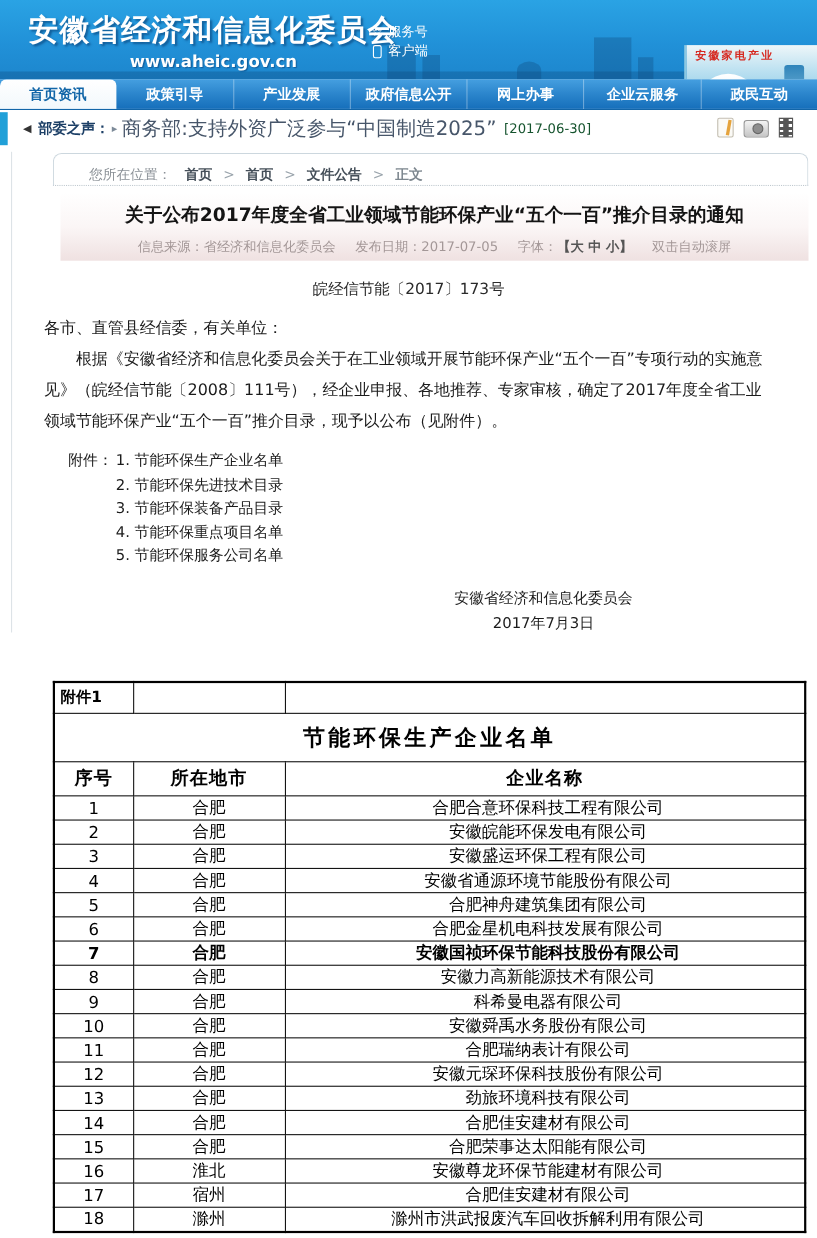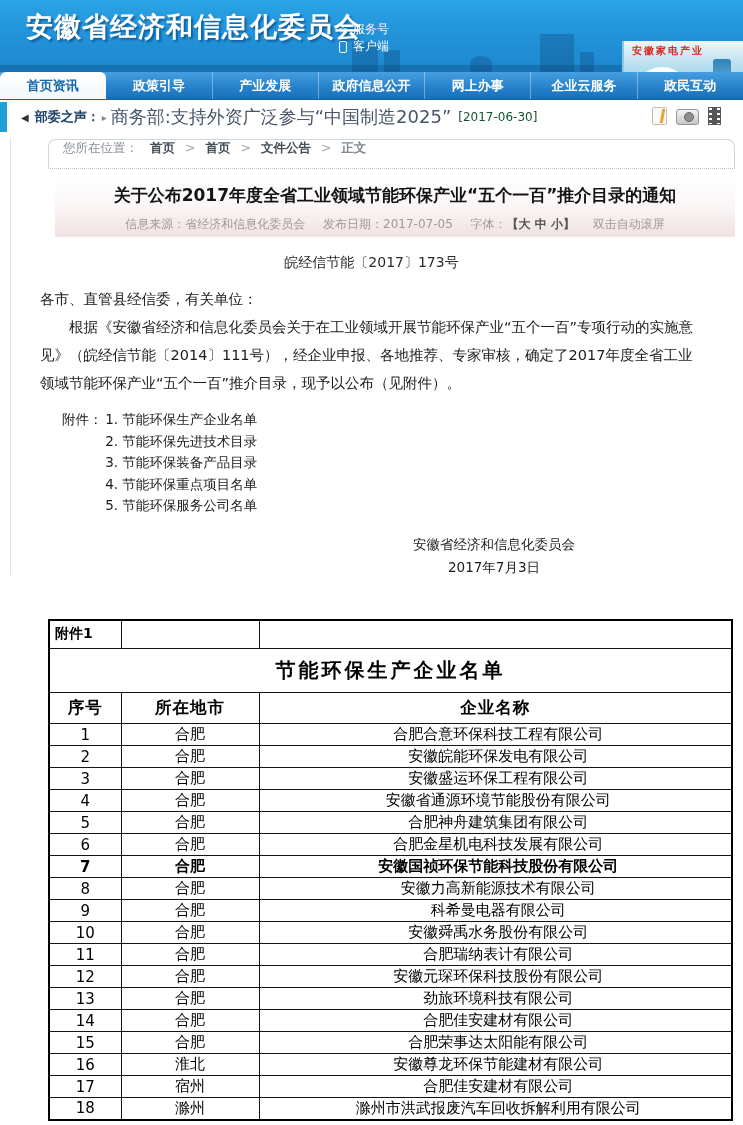--- a/index.html
+++ b/index.html
@@ -76,22 +76,22 @@
     cursor:pointer; }
   .icon-film::before, .icon-film::after { content:""; position:absolute; top:1px;
     bottom:1px; width:3px;
     background:repeating-linear-gradient(180deg,#fff 0 2px,transparent 2px 5px); }
   .icon-film::before { left:1px; } .icon-film::after { right:1px; }
 
   .left-rule { position:absolute; left:10px; top:138px; width:1px; height:437px;
     background:#dde3e7; }
 
   
-  .breadcrumb { margin:5px 8px 0 48px; height:30px; display:flex; align-items:flex-start;
-    padding-left:14px; font-size:12.5px; color:#8a9096; background:#fff;
+  .breadcrumb { margin:5px 8px 0 48px; height:30px; display:flex; align-items:flex-end;
+    padding-left:32px; font-size:12.5px; color:#8a9096; background:#fff;
     border:1px solid #ccd7de; border-bottom:1px dotted #b9c3ca;
     border-radius:8px 8px 0 0; }
   .crumb-sep { font-style:normal; color:#9aa4ac; margin:0 6px; }
   .crumb { color:#454f59; font-weight:bold; cursor:pointer; }
   .crumb-group:last-child .crumb { color:#7d878f; }
 
   
   .title-block { margin:6px 8px 0 55px; padding-top:9px;
     background:linear-gradient(180deg,#ffffff 0%,#fbf6f6 50%,#efe1e1 100%); }
   .article-title { text-align:center; font-size:17px; font-weight:bold; color:#141414; }
@@ -135,20 +135,21 @@
 
 <div class="banner">
   <div class="skyline-base"></div>
   <div class="bld bld1"></div>
   <div class="bld bld2"></div>
   <div class="bld bld3"></div>
   <div class="bld bld4"></div>
   <div class="bld bld5"></div>
   <div class="logo">
     <div class="logo-org">安徽省经济和信息化委员会</div>
+    <div class="logo-url">www.aheic.gov.cn</div>
   </div>
   <div class="banner-links">
     <div class="banner-link">
       <span class="star-glyph">☆</span>
       <span>服务号</span>
     </div>
     <div class="banner-link">
       <span class="phone-glyph"></span>
       <span>客户端</span>
     </div>
@@ -211,21 +212,21 @@
     <span>发布日期：</span><span>2017-07-05</span><span class="gap"></span>
     <span>字体：</span><span class="font-sizes">【大 中 小】</span><span class="gap"></span>
     <span>双击自动滚屏</span>
   </div>
 </div>
 
 <div class="doc-number">皖经信节能〔2017〕173号</div>
 
 <div class="body-text">
   <div>各市、直管县经信委，有关单位：</div>
-  <div class="para-indent">根据《安徽省经济和信息化委员会关于在工业领域开展节能环保产业“五个一百”专项行动的实施意见》（皖经信节能〔2014〕111号），经企业申报、各地推荐、专家审核，确定了2017年度全省工业领域节能环保产业“五个一百”推介目录，现予以公布（见附件）。</div>
+  <div class="para-indent">根据《安徽省经济和信息化委员会关于在工业领域开展节能环保产业“五个一百”专项行动的实施意见》（皖经信节能〔2008〕111号），经企业申报、各地推荐、专家审核，确定了2017年度全省工业领域节能环保产业“五个一百”推介目录，现予以公布（见附件）。</div>
 </div>
 
 <div class="attachments">
   <span class="att-label">附件：</span>
   <span><div class="att-item">1. 节能环保生产企业名单</div><div class="att-item">2. 节能环保先进技术目录</div><div class="att-item">3. 节能环保装备产品目录</div><div class="att-item">4. 节能环保重点项目名单</div><div class="att-item">5. 节能环保服务公司名单</div></span>
 </div>
 
 <div class="signature">
   <div>安徽省经济和信息化委员会</div>
   <div>2017年7月3日</div>

